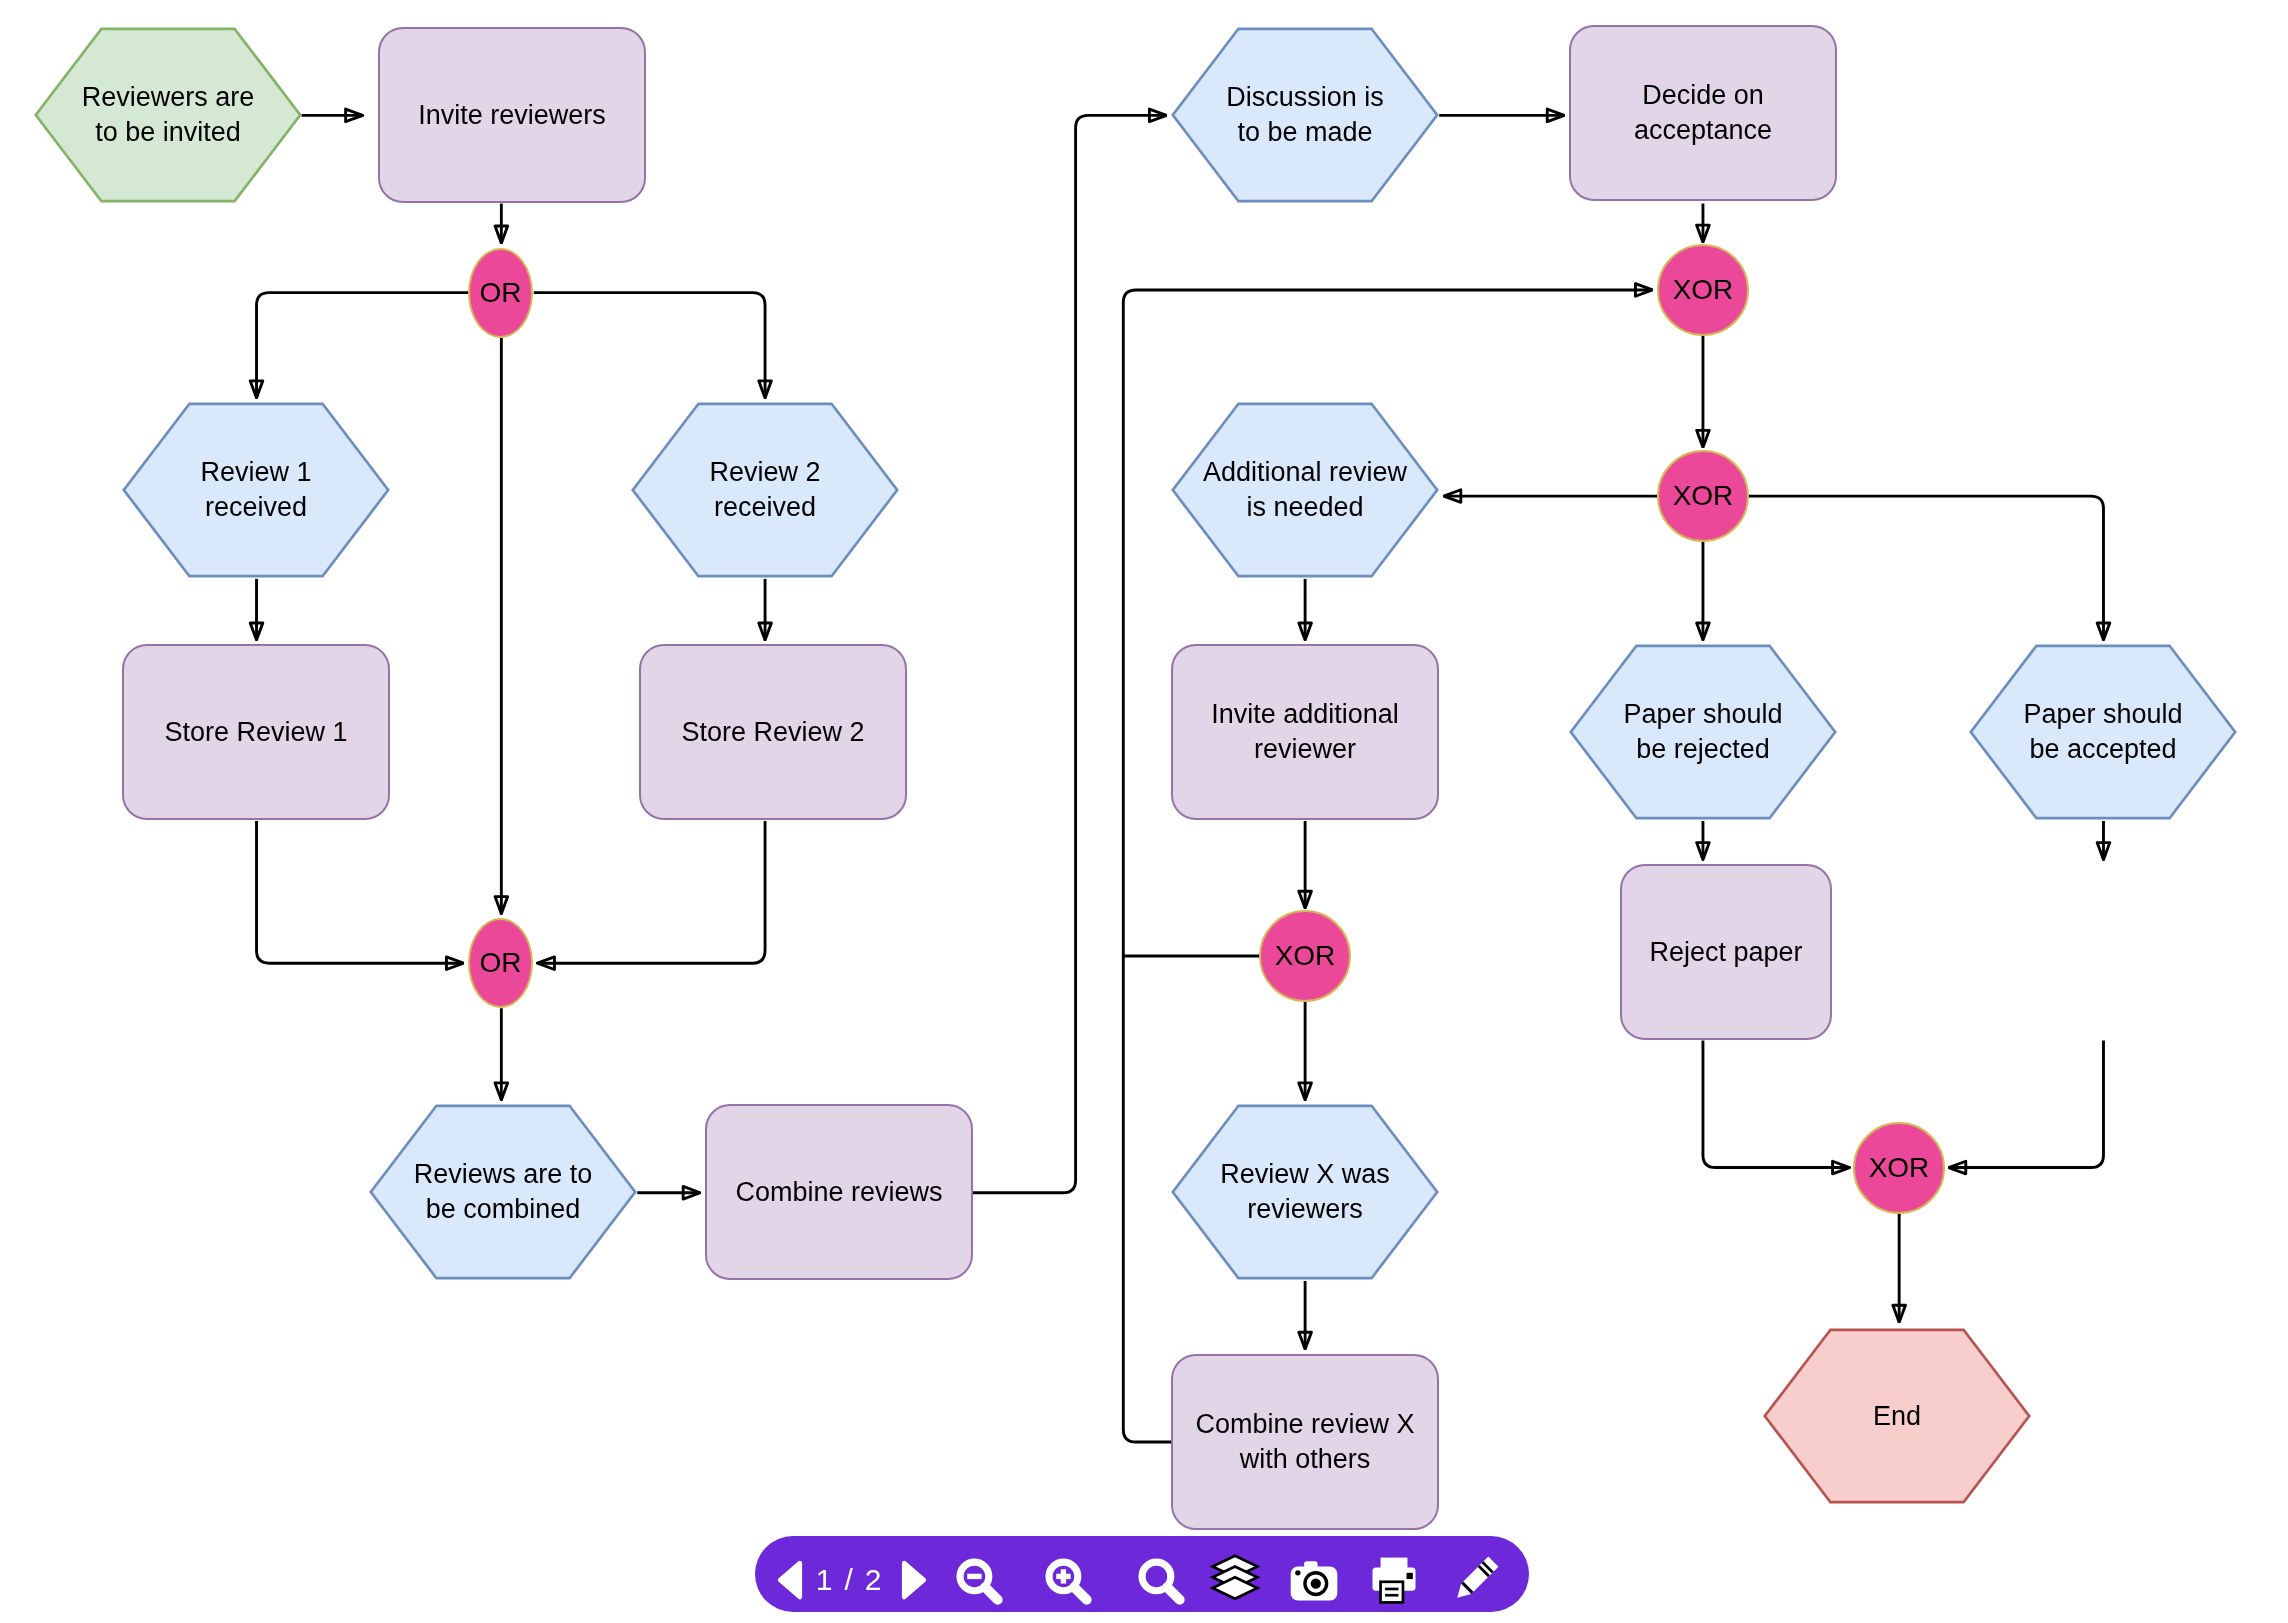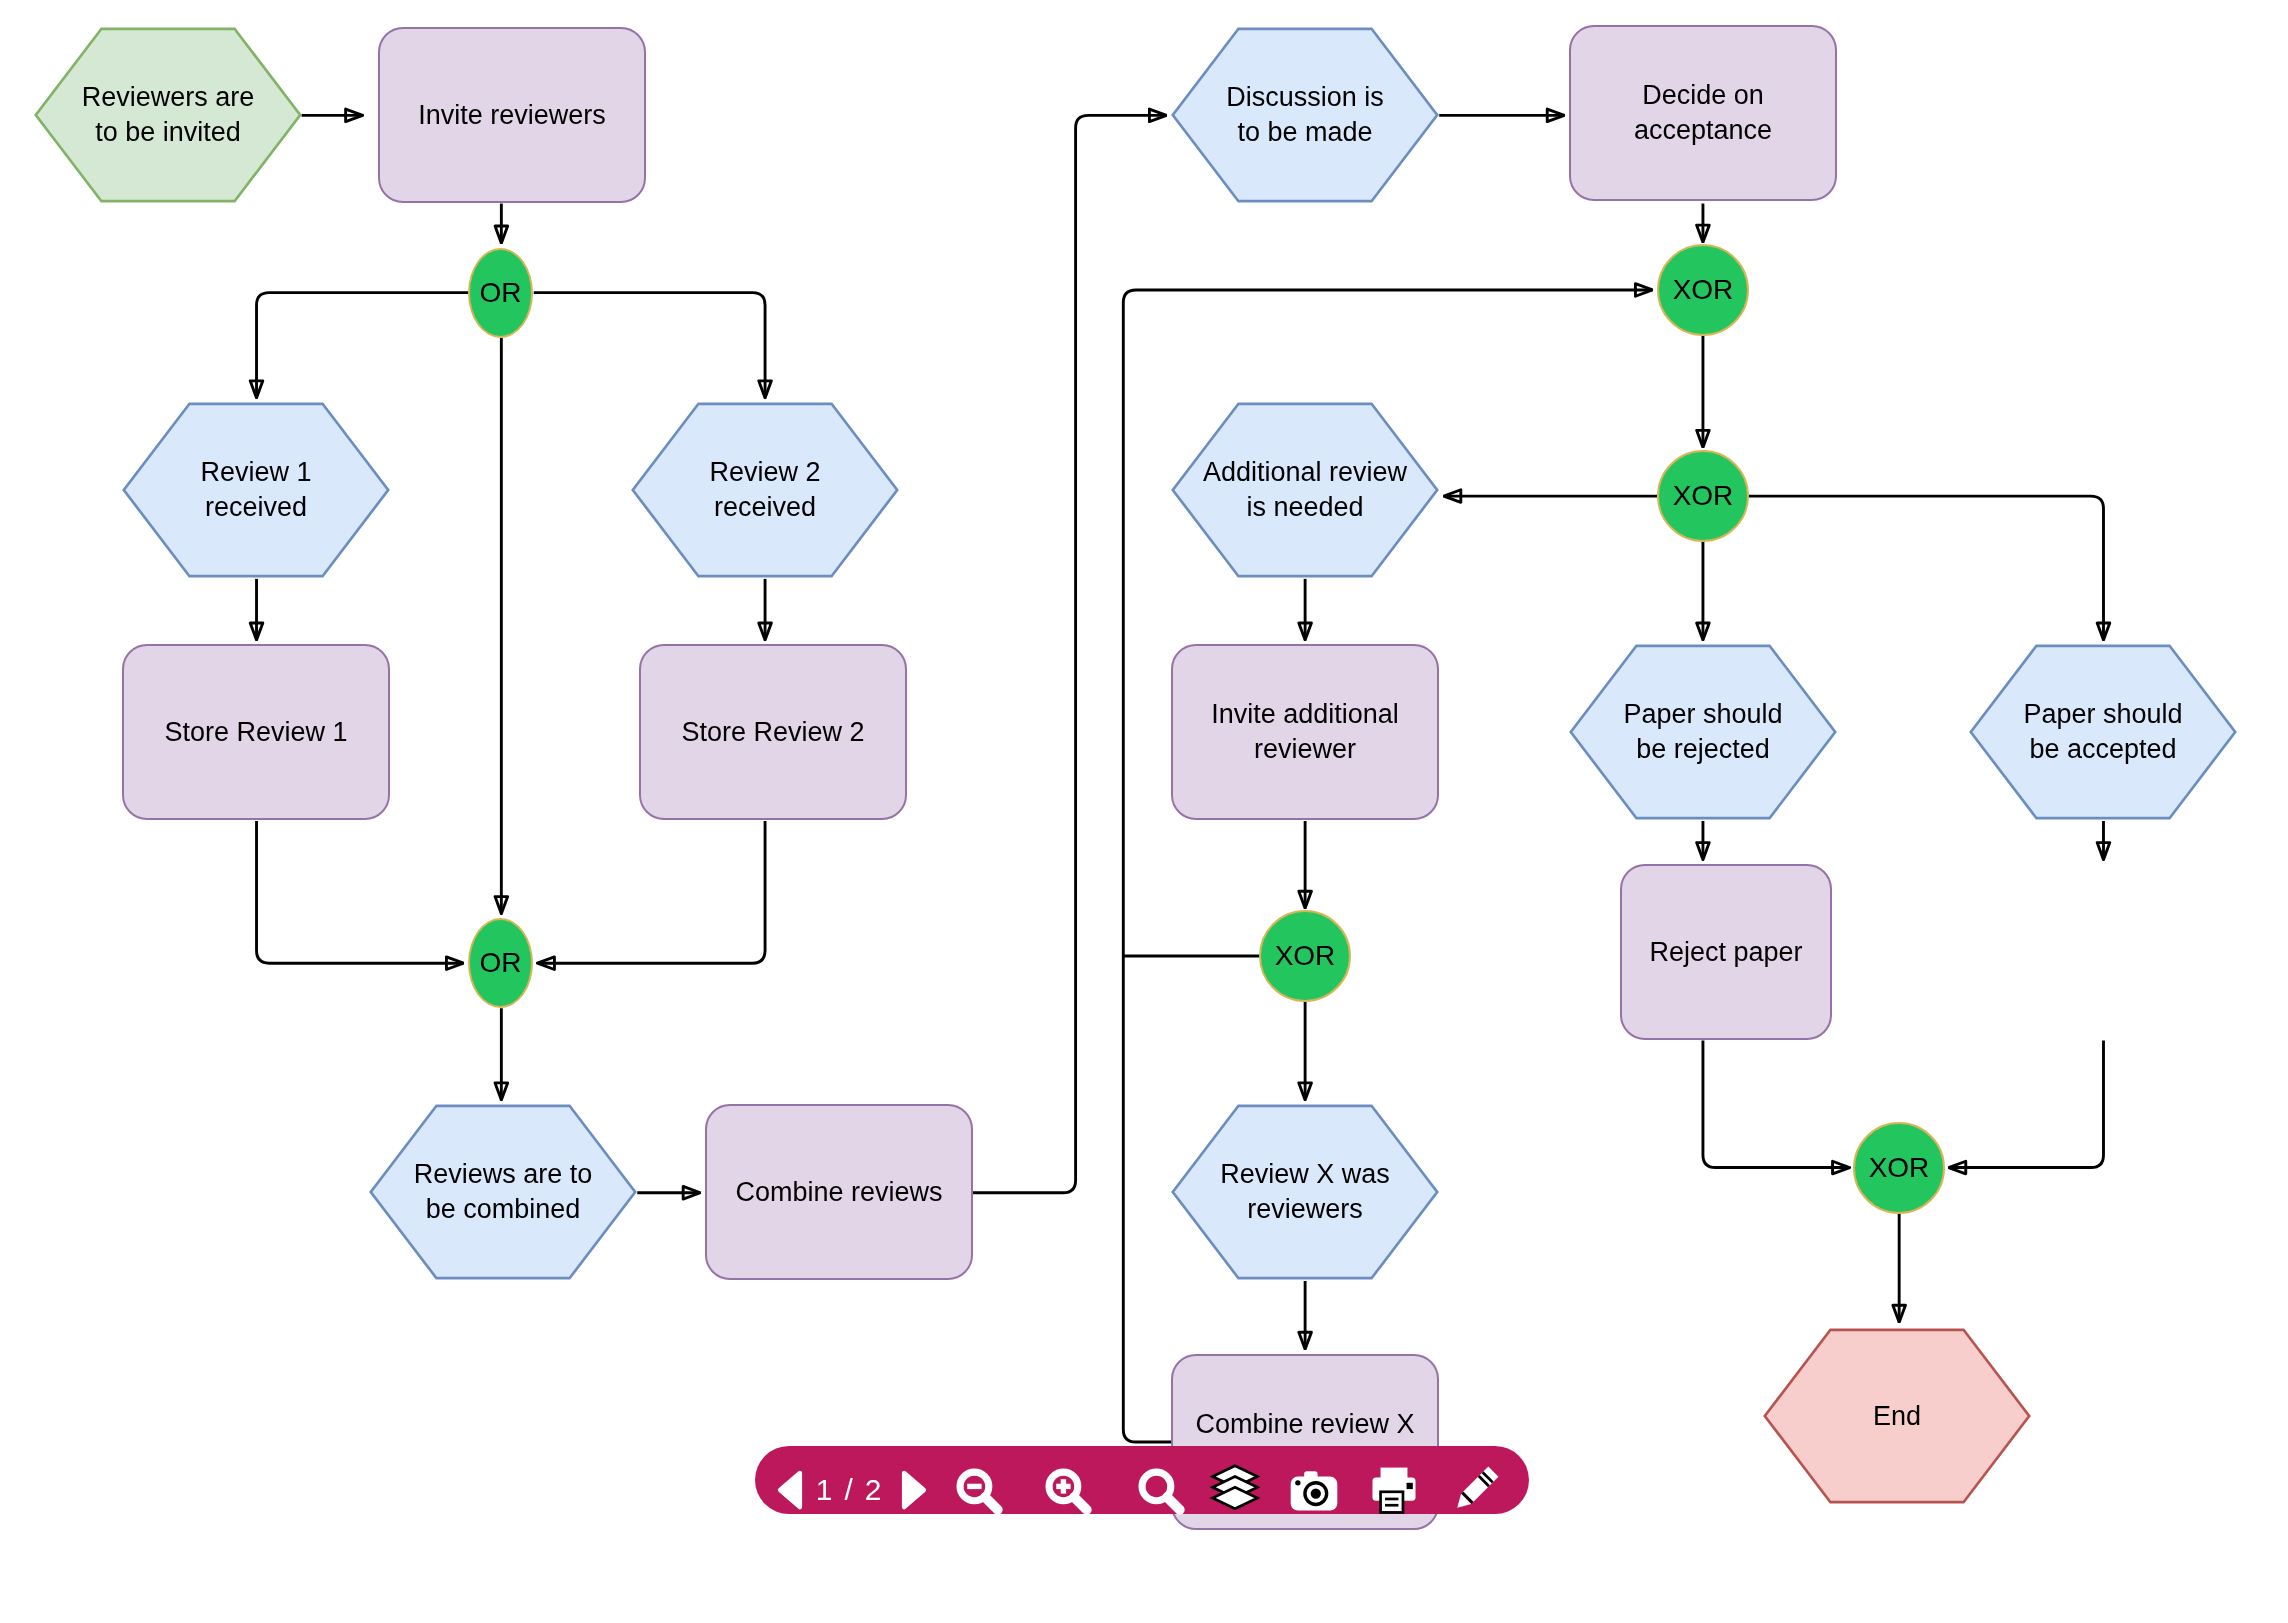--- a/index.html
+++ b/index.html
@@ -10,24 +10,24 @@
   .node{position:absolute;display:flex;align-items:center;justify-content:center;
         text-align:center;font-size:27px;line-height:1.28;color:#000;}
   .node .lbl{position:relative;padding:0 18px;white-space:pre-line;z-index:2;}
   .node > svg{position:absolute;left:0;top:0;width:100%;height:100%;overflow:visible;z-index:1;}
   .hex polygon{stroke-width:3;}
   .hex.green  polygon{fill:#d5e8d4;stroke:#82b366;}
   .hex.blue   polygon{fill:#dae8fc;stroke:#6c8ebf;}
   .hex.red    polygon{fill:#f8cecc;stroke:#b85450;}
   .rect{border:2.7px solid #9673a6;background:#e1d5e7;border-radius:25px;box-sizing:border-box;}
   .conn{position:absolute;display:flex;align-items:center;justify-content:center;
-        background:#22c55e;border:2.7px solid #d6b656;border-radius:50%;
+        background:#ec4899;border:2.7px solid #d6b656;border-radius:50%;
         box-sizing:border-box;font-size:28px;color:#000;z-index:3;}
-  .toolbar{position:absolute;left:755px;top:1446px;width:774px;height:68px;
-           background:#be185d;border-radius:44px;z-index:5;}
+  .toolbar{position:absolute;left:755px;top:1536px;width:774px;height:76px;
+           background:#6d28d9;border-radius:44px;z-index:5;}
   .tbtn{position:absolute;top:18px;width:52px;height:52px;background:transparent;border:none;
         padding:0;margin:0;cursor:pointer;display:flex;align-items:center;justify-content:center;}
   .tbtn svg{width:52px;height:52px;display:block;}
   .tbtn.small{width:36px;height:52px;}
   .tbtn.small svg{width:36px;height:52px;}
   .pagelbl{position:absolute;top:0;height:88px;line-height:88px;color:#fff;
            font-size:30px;letter-spacing:1.8px;text-align:center;width:81px;}
 </style>
 </head>
 <body>

